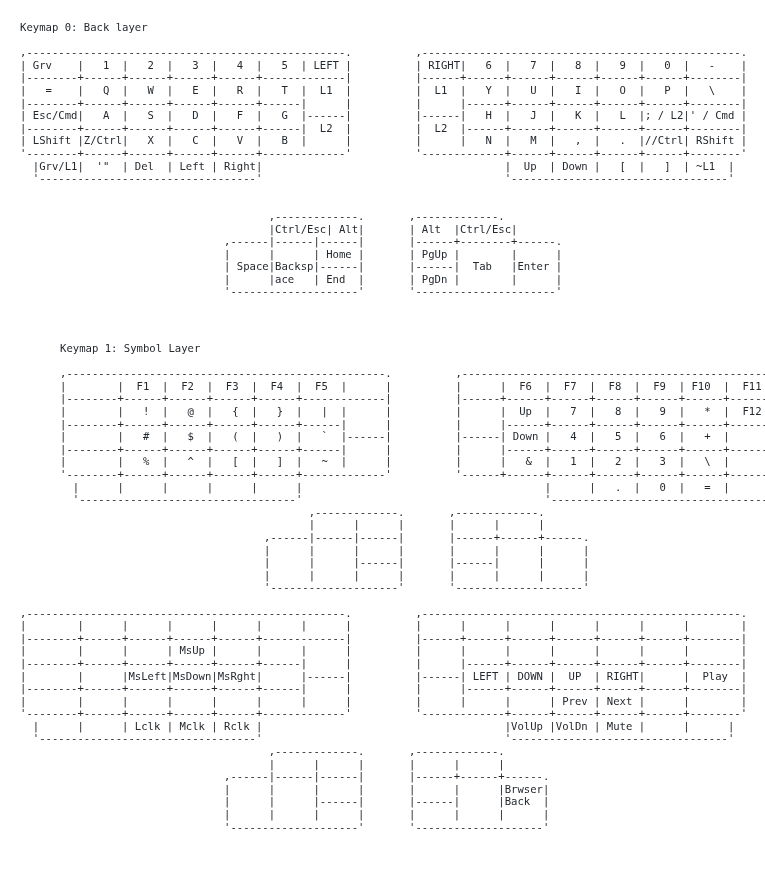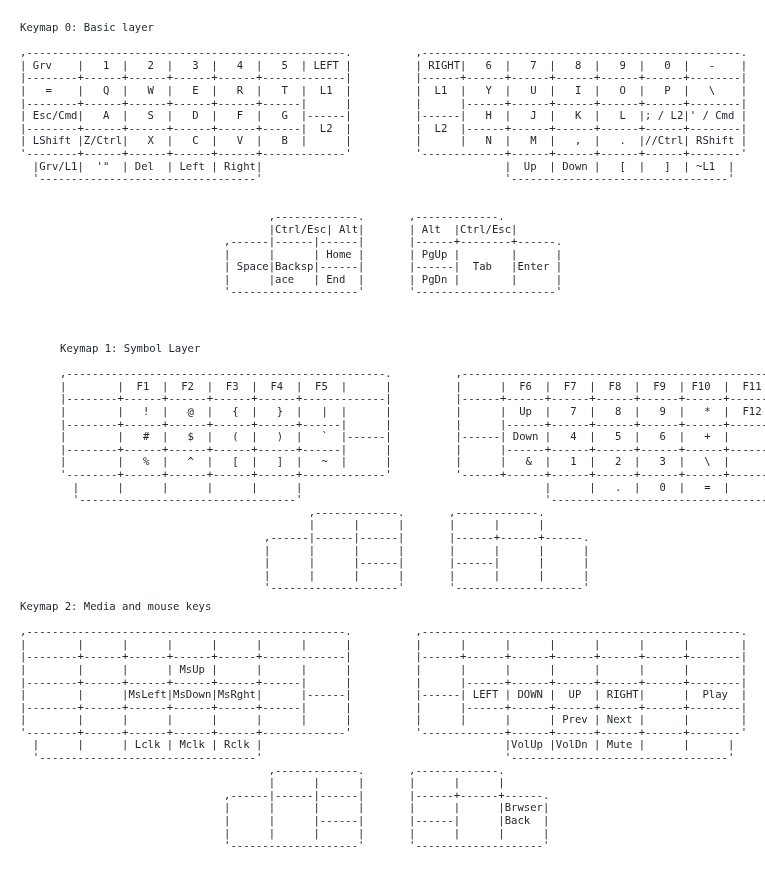--- a/index.html
+++ b/index.html
@@ -30,21 +30,21 @@
   }
   .section-1 { margin-top: 44px; margin-left: 40px; }
   .section-2 { margin-top: 6px; }
 </style>
 </head>
 <body>
 
 <div class="doc">
 
   <div class="section section-0">
-    <pre class="title">Keymap 0: Basic layer</pre>
+    <pre class="title">Keymap 0: Back layer</pre>
     <pre class="art">,--------------------------------------------------.          ,--------------------------------------------------.
 | Grv    |   1  |   2  |   3  |   4  |   5  | LEFT |          | RIGHT|   6  |   7  |   8  |   9  |   0  |   -    |
 |--------+------+------+------+------+-------------|          |------+------+------+------+------+------+--------|
 |   =    |   Q  |   W  |   E  |   R  |   T  |  L1  |          |  L1  |   Y  |   U  |   I  |   O  |   P  |   \    |
 |--------+------+------+------+------+------|      |          |      |------+------+------+------+------+--------|
 | Esc/Cmd|   A  |   S  |   D  |   F  |   G  |------|          |------|   H  |   J  |   K  |   L  |; / L2|' / Cmd |
 |--------+------+------+------+------+------|  L2  |          |  L2  |------+------+------+------+------+--------|
 | LShift |Z/Ctrl|   X  |   C  |   V  |   B  |      |          |      |   N  |   M  |   ,  |   .  |//Ctrl| RShift |
 '--------+------+------+------+------+-------------'          '-------------+------+------+------+------+--------'
   |Grv/L1|  '"  | Del  | Left | Right|                                      |  Up  | Down |   [  |   ]  | ~L1  |
@@ -76,21 +76,20 @@
                                        ,-------------.       ,-------------.
                                        |      |      |       |      |      |
                                 ,------|------|------|       |------+------+------.
                                 |      |      |      |       |      |      |      |
                                 |      |      |------|       |------|      |      |
                                 |      |      |      |       |      |      |      |
                                 '--------------------'       '--------------------'</pre>
   </div>
 
   <div class="section section-2">
-    <pre class="title">Keymap 2: Media and mouse keys</pre>
     <pre class="art">,--------------------------------------------------.          ,--------------------------------------------------.
 |        |      |      |      |      |      |      |          |      |      |      |      |      |      |        |
 |--------+------+------+------+------+-------------|          |------+------+------+------+------+------+--------|
 |        |      |      | MsUp |      |      |      |          |      |      |      |      |      |      |        |
 |--------+------+------+------+------+------|      |          |      |------+------+------+------+------+--------|
 |        |      |MsLeft|MsDown|MsRght|      |------|          |------| LEFT | DOWN |  UP  | RIGHT|      |  Play  |
 |--------+------+------+------+------+------|      |          |      |------+------+------+------+------+--------|
 |        |      |      |      |      |      |      |          |      |      |      | Prev | Next |      |        |
 '--------+------+------+------+------+-------------'          '-------------+------+------+------+------+--------'
   |      |      | Lclk | Mclk | Rclk |                                      |VolUp |VolDn | Mute |      |      |

